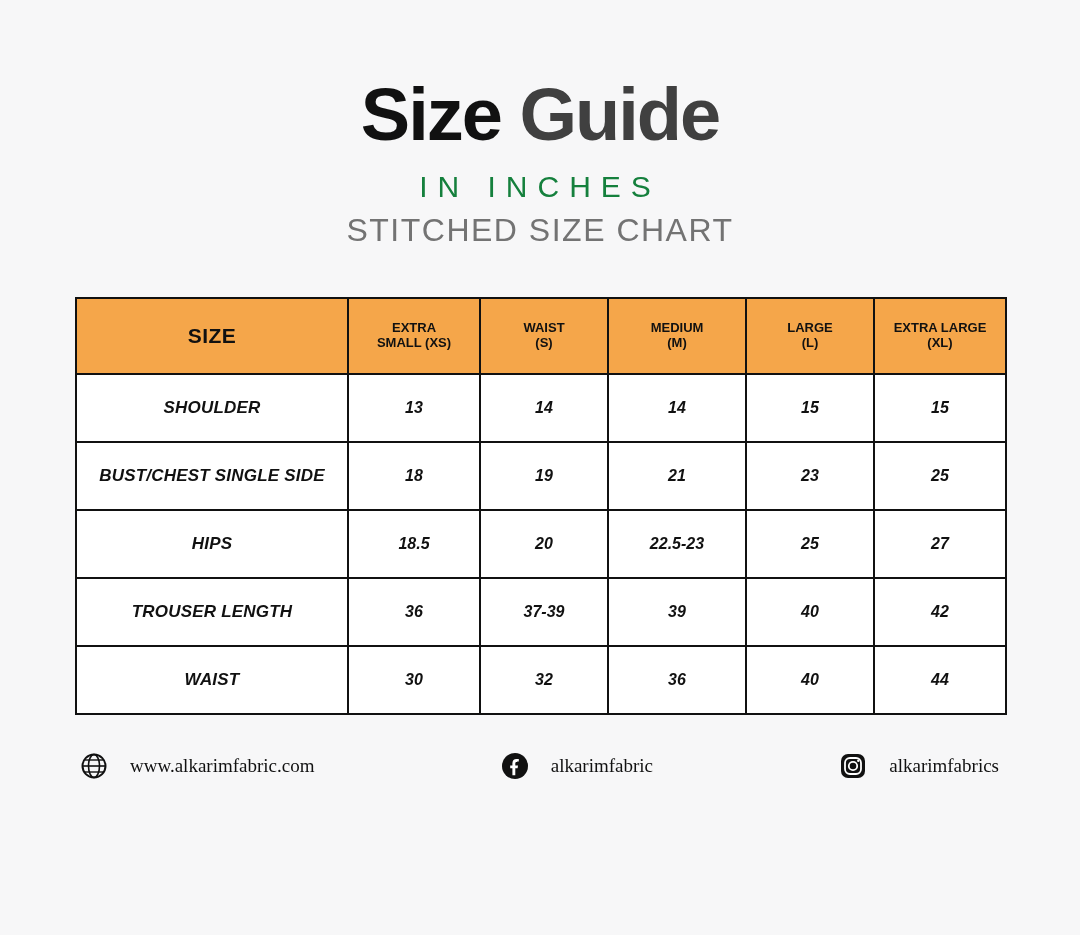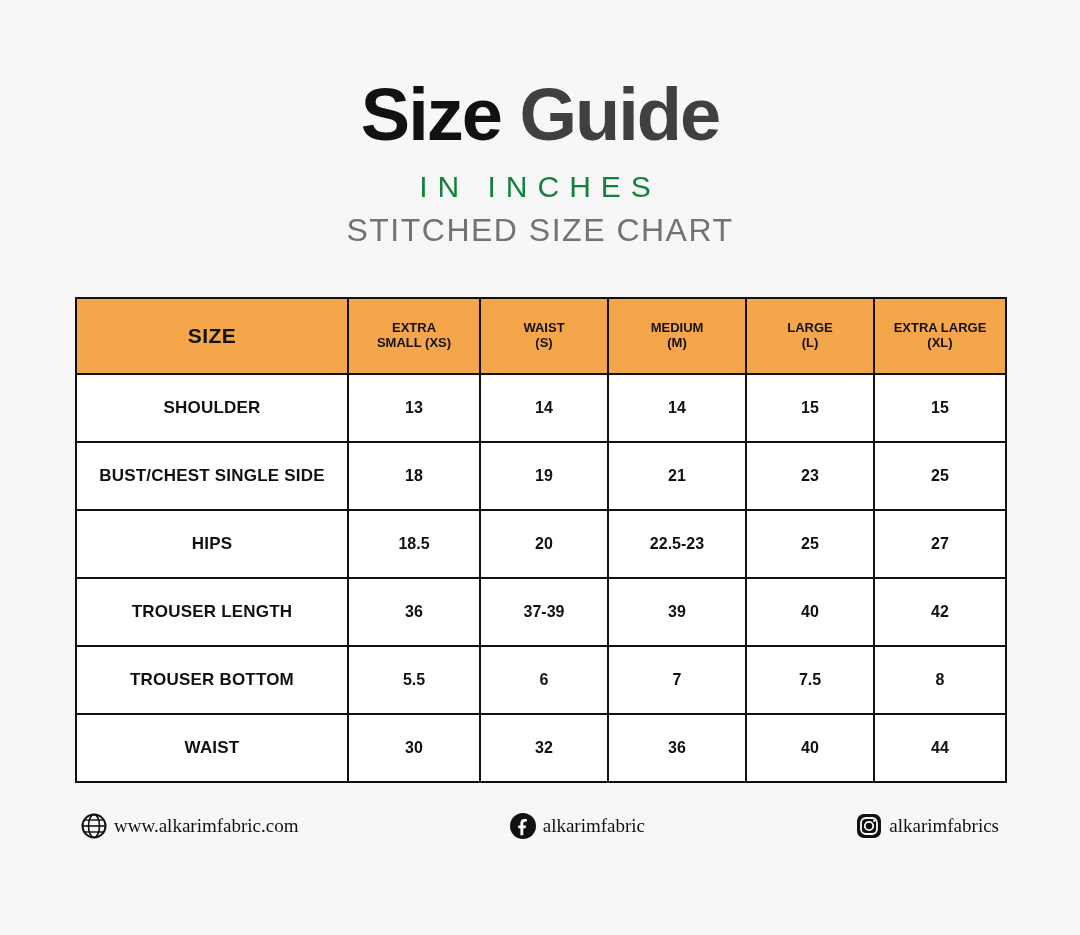--- a/index.html
+++ b/index.html
@@ -83,20 +83,21 @@
   }
   thead th.col-label {
     font-size: 21px;
     letter-spacing: 0.5px;
   }
   tbody td {
     height: 58px;
     font-size: 16px;
     font-weight: 700;
     padding: 4px 14px;
+    font-style: italic;
   }
   tbody td.row-label {
     font-size: 17px;
     font-weight: 700;
     letter-spacing: 0.2px;
   }
   col.c0 { width: 272px; }
   col.c1 { width: 132px; }
   col.c2 { width: 128px; }
   col.c3 { width: 138px; }
@@ -109,24 +110,25 @@
     width: 930px;
     display: flex;
     align-items: center;
     justify-content: space-between;
     padding: 0 6px;
     box-sizing: border-box;
   }
   .footer-item {
     display: flex;
     align-items: center;
-    gap: 7px;
+    gap: 23px;
     font-size: 19px;
     color: #111111;
     font-family: "Liberation Serif", serif;
+    margin-top: 8px;
   }
   .footer-item.web { font-family: "Liberation Serif", serif; }
   .icon-svg { display: block; }
 </style>
 </head>
 <body>
 
 <div class="page">
 
   <div class="header">
@@ -200,28 +202,20 @@
           <td>25</td>
           <td>27</td>
         </tr>
         <tr>
           <td class="row-label">TROUSER LENGTH</td>
           <td>36</td>
           <td>37-39</td>
           <td>39</td>
           <td>40</td>
           <td>42</td>
-        </tr>
-        <tr>
-          <td class="row-label">TROUSER BOTTOM</td>
-          <td>5.5</td>
-          <td>6</td>
-          <td>7</td>
-          <td>7.5</td>
-          <td>8</td>
         </tr>
         <tr>
           <td class="row-label">WAIST</td>
           <td>30</td>
           <td>32</td>
           <td>36</td>
           <td>40</td>
           <td>44</td>
         </tr>
       </tbody>

